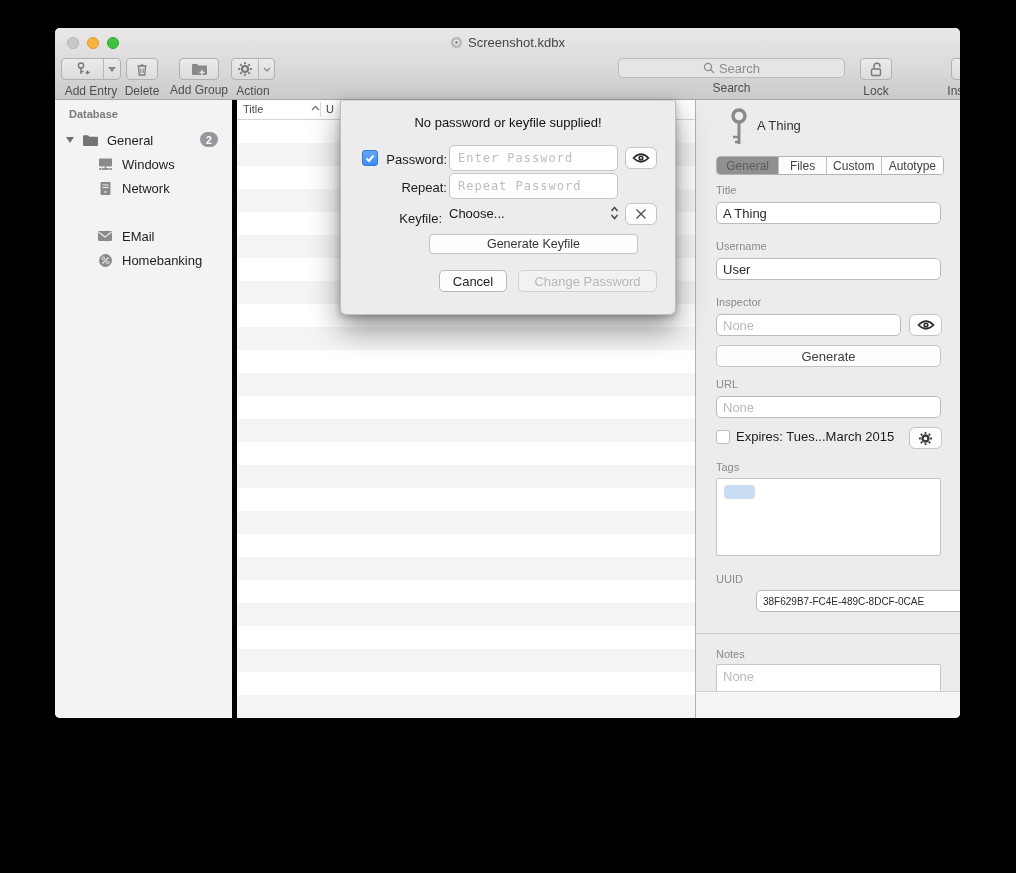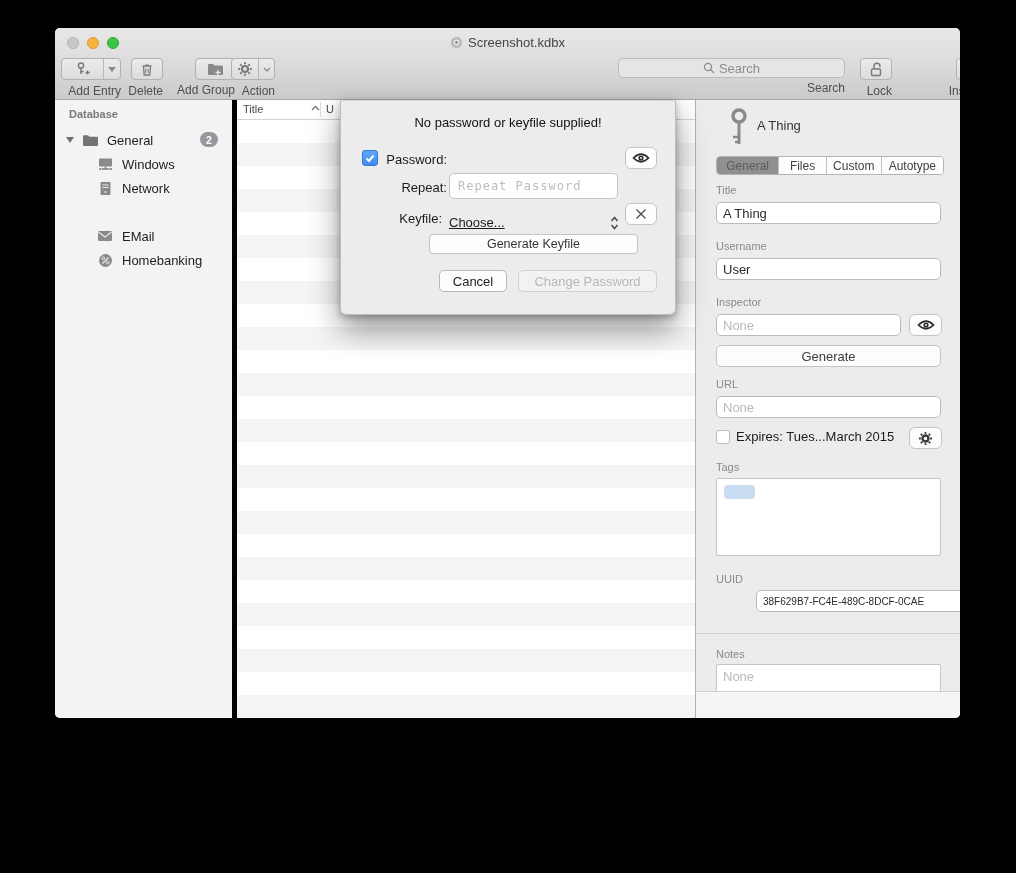--- a/index.html
+++ b/index.html
@@ -17,21 +17,21 @@
             border-bottom:1px solid #a9a7a8; z-index:5; }
   .tl { position:absolute; top:9px; width:12px; height:12px; border-radius:50%; }
   .tl.close { left:12px; background:var(--traffic-close,#c9c9c9); border:1px solid #b3b3b3; }
   .tl.min   { left:32px; background:var(--traffic-minimize,#f6b43f); border:1px solid #dd9a2c; }
   .tl.max   { left:52px; background:var(--traffic-maximize,#3bc540); border:1px solid #2fa834; }
   .win-title { position:absolute; top:7px; left:0; right:0; text-align:center;
                font-size:13px; color:#454545; }
   .win-title .proxy { display:inline-block; width:13px; height:13px; vertical-align:-2px;
                       margin-right:5px; }
 
-  .tbg { position:absolute; top:30px; text-align:right; }
+  .tbg { position:absolute; top:30px; text-align:center; }
   .tbtn { display:inline-flex; align-items:center; justify-content:center; height:22px;
           background:linear-gradient(#ecebec,#dddbdc); border:1px solid #b2b0b1;
           border-radius:4px; }
   .tbtn .cell { display:flex; align-items:center; justify-content:center; height:100%; }
   .tbtn .cell + .cell { border-left:1px solid #b8b6b7; }
   .tblabel { margin-top:3px; font-size:12px; color:#4f4f4f; white-space:nowrap; }
 
   .searchfield { display:flex; align-items:center; justify-content:center; gap:4px;
                  width:227px; height:20px; border-radius:5px; background:#e6e4e5;
                  border:1px solid #bcbabb; color:#8e8e8e; font-size:13px; }
@@ -118,21 +118,21 @@
             border:1px solid #c6c4c5; border-radius:5px; padding:0 8px;
             font-family:"DejaVu Sans Mono",monospace; font-size:12px; color:#2b2b2b; }
   .dfield::placeholder { color:#bdbdbd; letter-spacing:1px; }
   .dlg-sqbtn { position:absolute; left:284px; width:32px; height:22px; background:#fdfdfd;
                border:1px solid #c5c3c4; border-radius:6px; display:flex; align-items:center;
                justify-content:center; }
   .checkbox-on { position:absolute; left:21px; top:49px; width:16px; height:16px; border-radius:3px;
                  background:linear-gradient(var(--accent-blue,#62a8f8),#3e8bf2);
                  border:1px solid #3277d8; display:flex; align-items:center; justify-content:center; }
   .popup-row { position:absolute; left:108px; top:105px; width:170px; height:24px; display:flex;
-               align-items:flex-end;text-decoration:underline; }
+               align-items:flex-start; }
   .popup-row .val { flex:1; color:#1b1b1b; }
   .gen-key-btn { position:absolute; left:88px; top:133px; width:209px; height:20px;
                  background:#fdfdfd; border:1px solid #c5c3c4; border-radius:4px; font-size:12.5px;
                  color:#333; display:flex; align-items:center; justify-content:center; }
   .dlg-btn { position:absolute; top:169px; height:22px; border-radius:5px; font-size:13px;
              display:flex; align-items:center; justify-content:center; }
   .btn-cancel { left:98px; width:68px; background:#fdfdfd; border:1px solid #b9b7b8; color:#222; }
   .btn-change { left:177px; width:139px; background:#f3f2f2; border:1px solid #d2d0d1; color:#b7b7b7; }
 
   svg { display:block; }
@@ -406,20 +406,21 @@
 
   <div class="dialog">
     <div class="dlg-msg">No password or keyfile supplied!</div>
 
     <span class="checkbox-on">
       <svg width="10" height="9" viewBox="0 0 10 9" fill="none" stroke="#fff" stroke-width="2">
           <path d="M1.5 4.5 L4 7 L8.5 1.5"></path>
         </svg>
     </span>
     <div class="dlg-label" style="left:38px;top:51px">Password:</div>
+    <input class="dfield" style="top: 44px;" placeholder="Enter Password">
     <span class="dlg-sqbtn" style="top:46px">
       <svg width="18" height="12" viewBox="0 0 18 12">
         <path d="M1.5 6 Q9 -1.5 16.5 6 Q9 13.5 1.5 6 Z" fill="none" stroke="#2e2e2e" stroke-width="1.7"></path>
         <circle cx="9" cy="6" r="2.6" fill="#2e2e2e"></circle>
           <circle cx="9" cy="6" r="0.9" fill="#fff"></circle>
       </svg>
     </span>
 
     <div class="dlg-label" style="left:38px;top:79px">Repeat:</div>
     <input class="dfield" style="top: 72px;" placeholder="Repeat Password">

